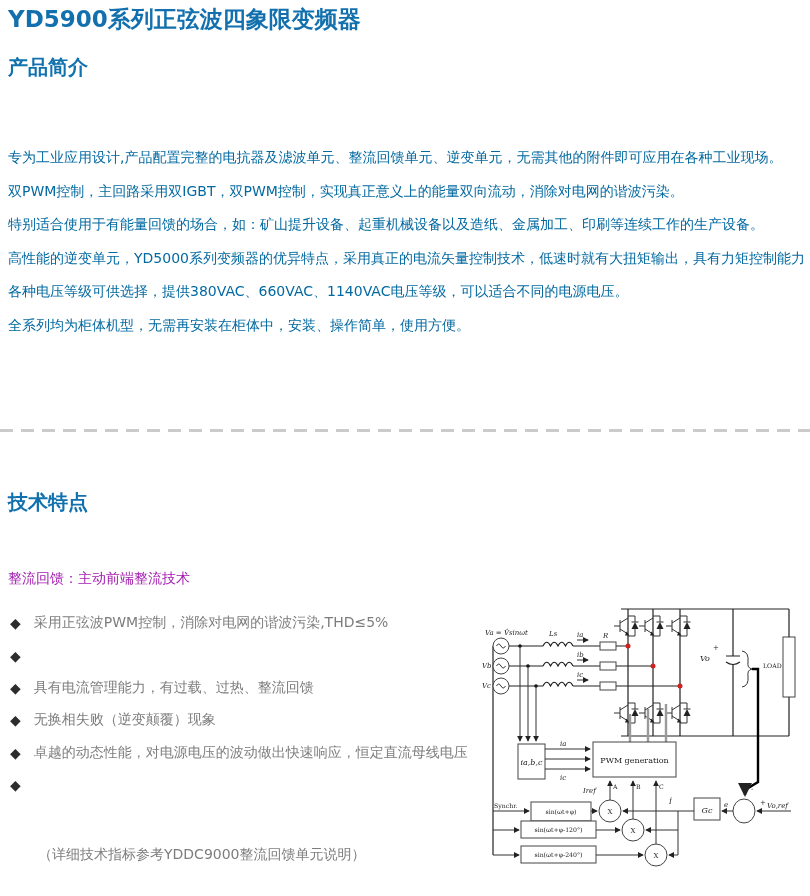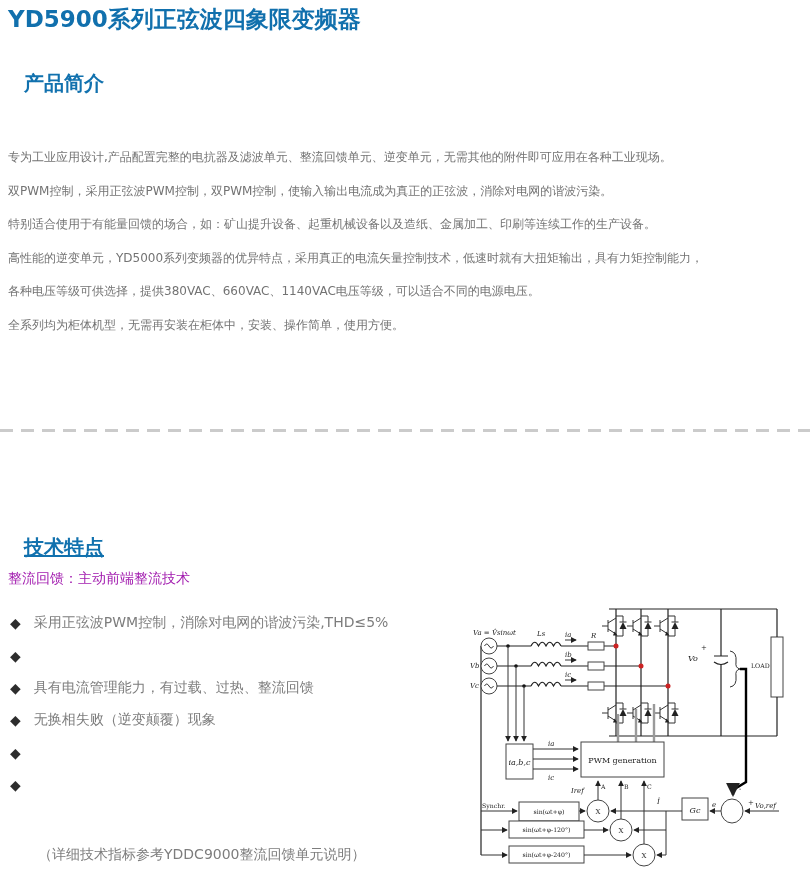--- a/index.html
+++ b/index.html
@@ -1,31 +1,31 @@
 <!DOCTYPE html>
 <html><head>
 <meta charset="utf-8">
 <style>
   html,body{margin:0;padding:0;background:#fff;}
   .page{position:relative;width:810px;height:896px;background:#fff;overflow:hidden;
         font-family:"DejaVu Sans","Liberation Sans",sans-serif;}
   .title{position:absolute;left:8px;top:4px;margin:0;font-size:23px;font-weight:700;color:#1170ad;}
-  .h2{position:absolute;left:8px;margin:16px;font-size:20px;font-weight:700;color:#1171ae;}
+  .h2{position:absolute;left:8px;margin:0;font-size:20px;font-weight:700;color:#1171ae;}
   .h2-intro{top:54px;}
-  .h2-feat{top:518px;text-decoration:underline;}
+  .h2-feat{top:489px;}
   .paras{position:absolute;left:8px;top:141px;width:800px;}
-  .paras p{margin:0;font-size:12px;line-height:33.5px;color:#737373;white-space:nowrap;}
+  .paras p{margin:0;font-size:14px;line-height:33.5px;color:#0369a1;white-space:nowrap;}
   .divider{position:absolute;left:0;top:429px;width:810px;height:3px;
            background:repeating-linear-gradient(90deg,#cbcbcb 0 13px,transparent 13px 21px);}
   .subhead{position:absolute;left:8px;top:570px;margin:0;font-size:14px;color:#a21caf;}
   .bullets{position:absolute;left:10px;top:607px;margin:0;padding:0;list-style:none;width:480px;}
   .bullets li{display:flex;align-items:center;height:32.4px;font-size:14px;color:#7d7d7d;white-space:nowrap;}
   .diamond{color:#2d2d2d;font-size:14px;margin-right:13px;flex:0 0 auto;}
   .note{position:absolute;left:30px;top:838px;margin:8px;font-size:14px;color:#7d7d7d;}
-  .diagram{position:absolute;left:468px;top:596px;width:318px;height:292px;}
+  .diagram{position:absolute;left:480px;top:596px;width:318px;height:292px;}
   
   .sl{font-family:"DejaVu Serif","Liberation Serif",serif;font-size:7px;fill:#222;}
   .it{font-style:italic;}
   .s6{font-size:6.2px;}
   .s8{font-size:8px;}
   .mid{text-anchor:middle;}
   .wire{stroke:#222;stroke-width:1.2;fill:none;}
   .thin{stroke:#333;stroke-width:1;fill:none;}
   .box{fill:#fff;stroke:#444;stroke-width:1;}
   .gray{stroke:#9a9a9a;stroke-width:2.4;fill:none;}
@@ -35,21 +35,21 @@
 <body>
 
 <div class="page">
 
   <h1 class="title">YD5900系列正弦波四象限变频器</h1>
 
   <h2 class="h2 h2-intro">产品简介</h2>
 
   <div class="paras">
     <p>专为工业应用设计,产品配置完整的电抗器及滤波单元、整流回馈单元、逆变单元，无需其他的附件即可应用在各种工业现场。</p>
-    <p>双PWM控制，采用正弦波PWM控制，双PWM控制，使输入输出电流成为真正的正弦波，消除对电网的谐波污染。</p>
+    <p>双PWM控制，主回路采用双IGBT，双PWM控制，实现真正意义上的能量双向流动，消除对电网的谐波污染。</p>
     <p>特别适合使用于有能量回馈的场合，如：矿山提升设备、起重机械设备以及造纸、金属加工、印刷等连续工作的生产设备。</p>
     <p>高性能的逆变单元，YD5000系列变频器的优异特点，采用真正的电流矢量控制技术，低速时就有大扭矩输出，具有力矩控制能力，</p>
     <p>各种电压等级可供选择，提供380VAC、660VAC、1140VAC电压等级，可以适合不同的电源电压。</p>
     <p>全系列均为柜体机型，无需再安装在柜体中，安装、操作简单，使用方便。</p>
   </div>
 
   <div class="divider"></div>
 
   <h2 class="h2 h2-feat">技术特点</h2>
 
@@ -66,20 +66,21 @@
     <li>
         <span class="diamond">◆</span>
         <span>具有电流管理能力，有过载、过热、整流回馈</span>
       </li>
     <li>
         <span class="diamond">◆</span>
         <span>无换相失败（逆变颠覆）现象</span>
       </li>
     <li>
         <span class="diamond">◆</span>
+        <span>卓越的动态性能，对电源电压的波动做出快速响应，恒定直流母线电压</span>
       </li>
     <li>
         <span class="diamond">◆</span>
       </li>
   </ul>
 
   <p class="note">（详细技术指标参考YDDC9000整流回馈单元说明）</p>
 
   <div class="diagram">
     <svg viewBox="0 0 318 292" width="318" height="292">

